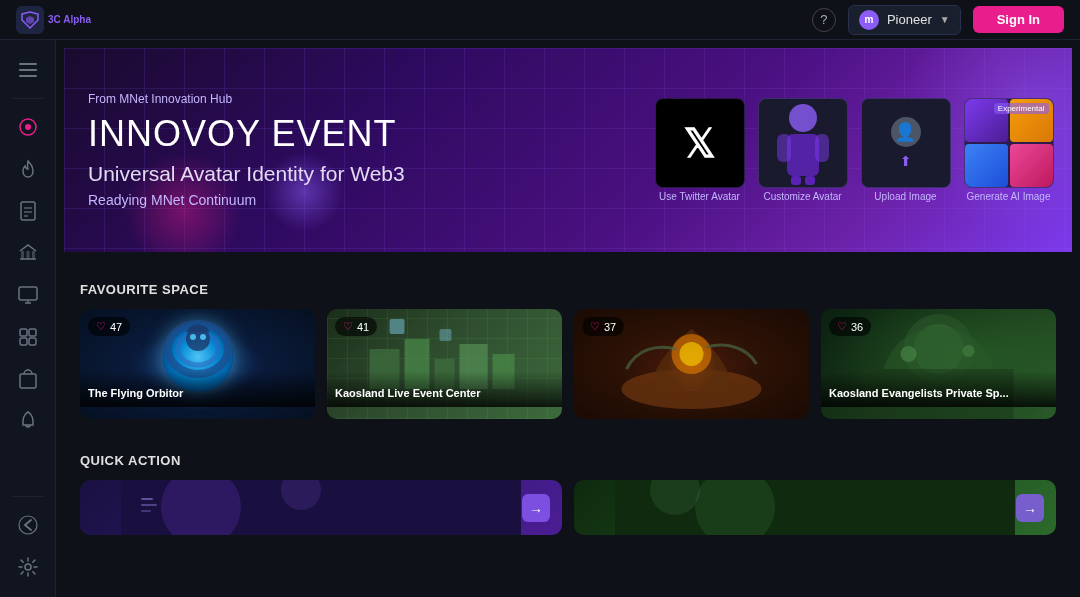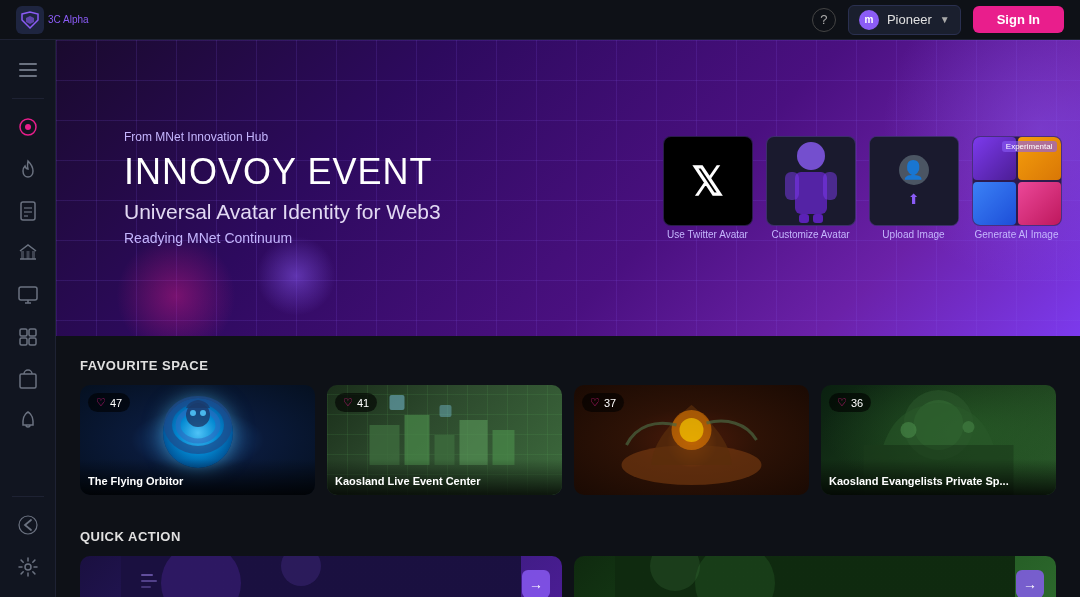--- a/index.html
+++ b/index.html
@@ -142,24 +142,23 @@
       padding: 0;
     }
     .content::-webkit-scrollbar { width: 6px; }
     .content::-webkit-scrollbar-track { background: #0e1117; }
     .content::-webkit-scrollbar-thumb { background: #2a3050; border-radius: 3px; }
 
     
     .banner {
       position: relative;
       background: linear-gradient(135deg, #1a0a2e 0%, #2d0a5e 30%, #4a1080 60%, #6b21a8 80%, #7c3aed 100%);
-      height: 296px;
+      height: 204px;
       overflow: hidden;
-      margin: 0;
-      padding-left: 44px;
+      margin: 8px;
     }
     .banner-bg-dots {
       position: absolute;
       right: 0; top: 0;
       width: 200px; height: 100%;
       background: radial-gradient(circle at 80% 30%, rgba(139,92,246,0.4) 0%, transparent 60%);
     }
     .banner-grid {
       position: absolute;
       inset: 0;
@@ -388,21 +387,21 @@
       top: 8px; left: 8px;
       background: rgba(0,0,0,0.6);
       border-radius: 20px;
       padding: 3px 8px;
       display: flex; align-items: center; gap: 4px;
       font-size: 11px; color: white;
     }
     .heart-icon { color: #e91e8c; font-size: 11px; }
     .space-card-name {
       position: absolute;
-      bottom: 0; left: 0; right: 0;
+      bottom: 12px; left: 0; right: 0;
       background: linear-gradient(transparent, rgba(0,0,0,0.8));
       padding: 16px 8px 8px;
       font-size: 11px;
       font-weight: 600;
       color: white;
     }
 
     
     .quick-action-cards {
       display: flex;
@@ -438,21 +437,21 @@
 </head>
 <body>
 
 <div class="topbar">
   <div class="topbar-logo">
     <svg class="logo-icon" viewBox="0 0 28 28" fill="none" xmlns="http://www.w3.org/2000/svg">
       <rect width="28" height="28" rx="6" fill="#1e2540"></rect>
       <path d="M6 8 L14 6 L22 8 L22 14 L14 22 L6 14 Z" stroke="#8b5cf6" stroke-width="1.5" fill="none"></path>
       <path d="M10 12 L14 10 L18 12 L18 16 L14 18 L10 16 Z" fill="#8b5cf6" opacity="0.6"></path>
     </svg>
-    <span style="color:#8b5cf6; font-size:10px; font-weight:400;">3C Alpha</span>
+    <span style="color:#8b5cf6; font-size:10px; font-weight:700;">3C Alpha</span>
   </div>
   <div class="topbar-right">
     <button class="help-btn">?</button>
     <div class="account-select">
       <div class="account-avatar">
         <span>m</span>
       </div>
       <span class="account-name">Pioneer</span>
       <span class="chevron-down">▼</span>
     </div>

